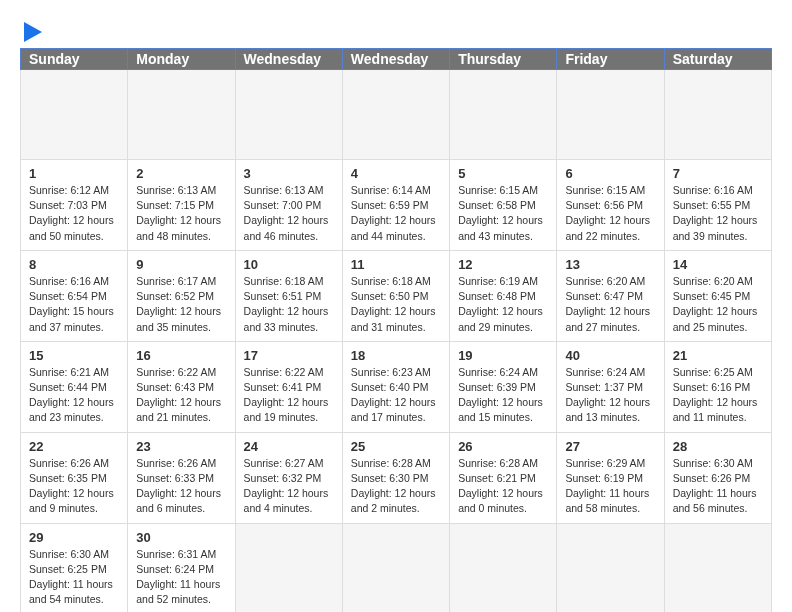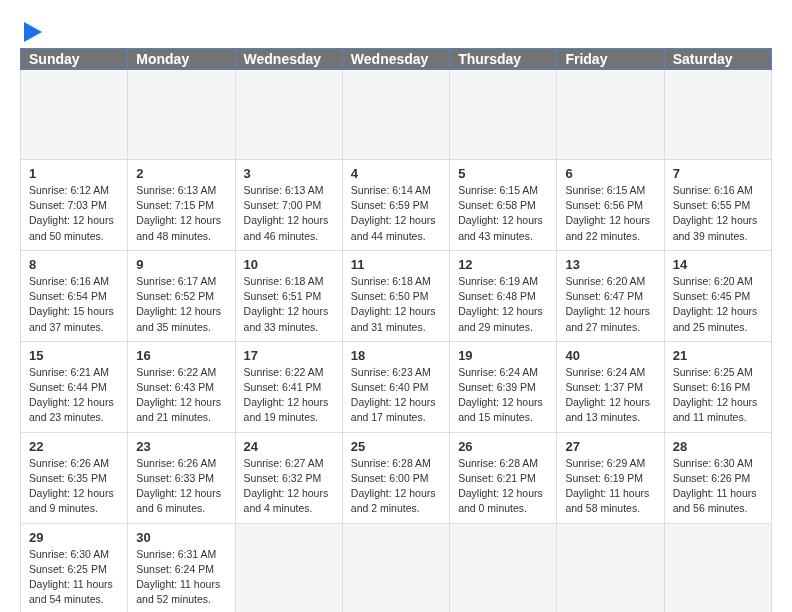--- a/index.html
+++ b/index.html
@@ -315,21 +315,21 @@
           <div class="cell-info">
             <div>Sunrise: 6:27 AM</div>
             <div>Sunset: 6:32 PM</div>
             <div>Daylight: 12 hours and 4 minutes.</div>
           </div>
         </td>
         <td>
           <span class="day-num">25</span>
           <div class="cell-info">
             <div>Sunrise: 6:28 AM</div>
-            <div>Sunset: 6:00 PM</div>
+            <div>Sunset: 6:30 PM</div>
             <div>Daylight: 12 hours and 2 minutes.</div>
           </div>
         </td>
         <td>
           <span class="day-num">26</span>
           <div class="cell-info">
             <div>Sunrise: 6:28 AM</div>
             <div>Sunset: 6:21 PM</div>
             <div>Daylight: 12 hours and 0 minutes.</div>
           </div>

